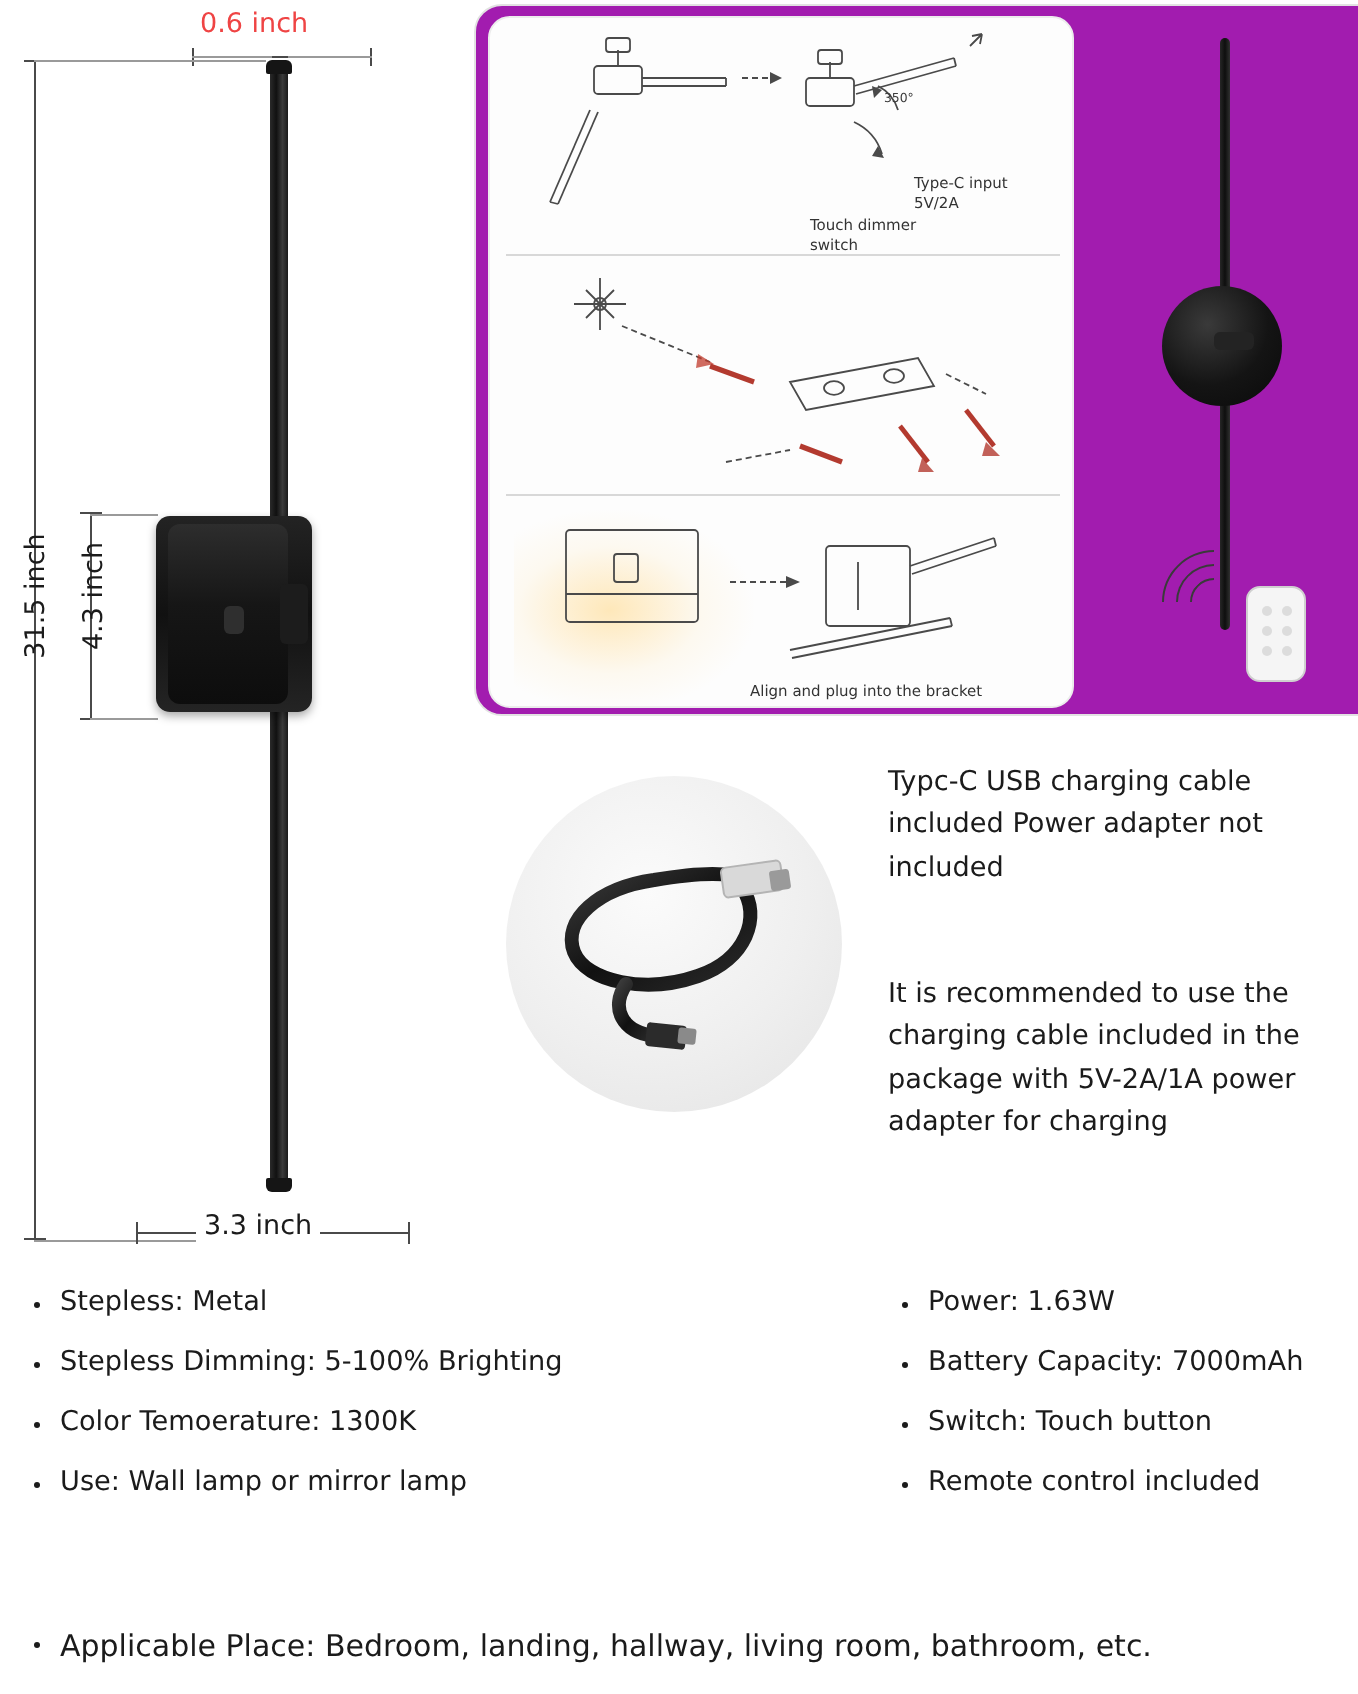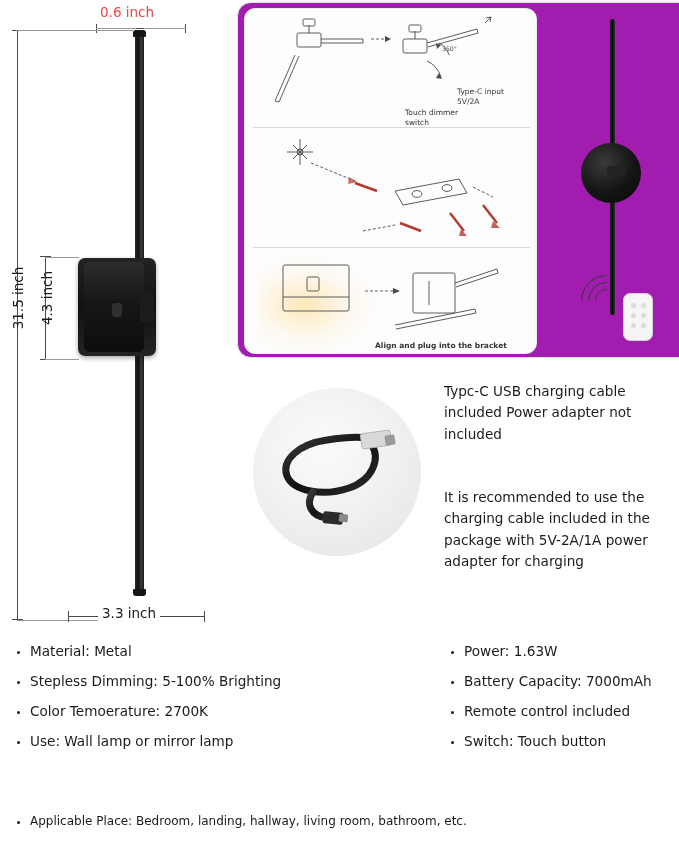--- a/index.html
+++ b/index.html
@@ -177,21 +177,21 @@
   .spec-right { left: 450px; top: 645px; width: 225px; }
   .spec-item {
     position: relative; padding-left: 14px; margin-bottom: 16.5px; white-space: nowrap;
   }
   .spec-item:before {
     content: ""; position: absolute; left: 1px; top: 6px;
     width: 3px; height: 3px; background: #1b1b1b; border-radius: 50%;
   }
   .spec-wide {
     position: absolute; left: 16px; top: 814px; width: 650px;
-    font-size: 12px; padding-left: 14px; white-space: nowrap;
+    font-size: 15px; padding-left: 14px; white-space: nowrap;
   }
   .spec-wide:before {
     content: ""; position: absolute; left: 1px; top: 7px;
     width: 3px; height: 3px; background: #1b1b1b; border-radius: 50%;
   }
 </style>
 </head>
 <body>
 
 <div class="page">
@@ -301,21 +301,21 @@
           <rect x="168" y="26" width="42" height="40" rx="2"></rect>
           <line x1="184" y1="34" x2="184" y2="58"></line>
           <line x1="210" y1="36" x2="252" y2="22"></line>
           <line x1="211" y1="40" x2="253" y2="26"></line>
           <line x1="252" y1="22" x2="253" y2="26"></line>
           <line x1="150" y1="78" x2="230" y2="62"></line>
           <line x1="151" y1="82" x2="231" y2="66"></line>
           <line x1="230" y1="62" x2="231" y2="66"></line>
         </g>
       </svg>
-      <div class="instr-caption" style="left:130px; top:332px;font-weight:bold;">Align and plug into the bracket</div>
+      <div class="instr-caption" style="left:130px; top:332px;">Align and plug into the bracket</div>
     </div>
 
     <div class="photo-bar"></div>
     <div class="photo-mount"></div>
     <div class="photo-knob"></div>
 
     <div class="remote">
       <div class="remote-btn" style="left:7px; top:9px;"></div>
       <div class="remote-btn" style="left:17px; top:9px;"></div>
       <div class="remote-btn" style="left:7px; top:19px;"></div>
@@ -343,28 +343,28 @@
       <rect x="132" y="47" width="10" height="10" rx="1.5" transform="rotate(-8 137 52)" fill="#9a9a9a"></rect>
       <rect x="70" y="124" width="20" height="12" rx="2" transform="rotate(6 80 130)" fill="#2b2b2b"></rect>
       <rect x="86" y="126" width="9" height="8" rx="1.5" transform="rotate(6 90 130)" fill="#8a8a8a"></rect>
     </svg>
   </div>
 
   <div class="note-block note1">Typc-C USB charging cable included Power adapter not included</div>
   <div class="note-block note2">It is recommended to use the charging cable included in the package with 5V-2A/1A power adapter for charging</div>
 
   <div class="spec-col spec-left">
-    <div class="spec-item">Material: Metal</div>
+    <div class="spec-item">Stepless: Metal</div>
     <div class="spec-item">Stepless Dimming: 5-100% Brighting</div>
-    <div class="spec-item">Color Temoerature: 2700K</div>
+    <div class="spec-item">Color Temoerature: 1300K</div>
     <div class="spec-item">Use: Wall lamp or mirror lamp</div>
   </div>
 
   <div class="spec-col spec-right">
     <div class="spec-item">Power: 1.63W</div>
     <div class="spec-item">Battery Capacity: 7000mAh</div>
+    <div class="spec-item">Switch: Touch button</div>
     <div class="spec-item">Remote control included</div>
-    <div class="spec-item">Switch: Touch button</div>
   </div>
 
   <div class="spec-wide">Applicable Place: Bedroom, landing, hallway, living room, bathroom, etc.</div>
 
 </div>
 
 </body></html>

